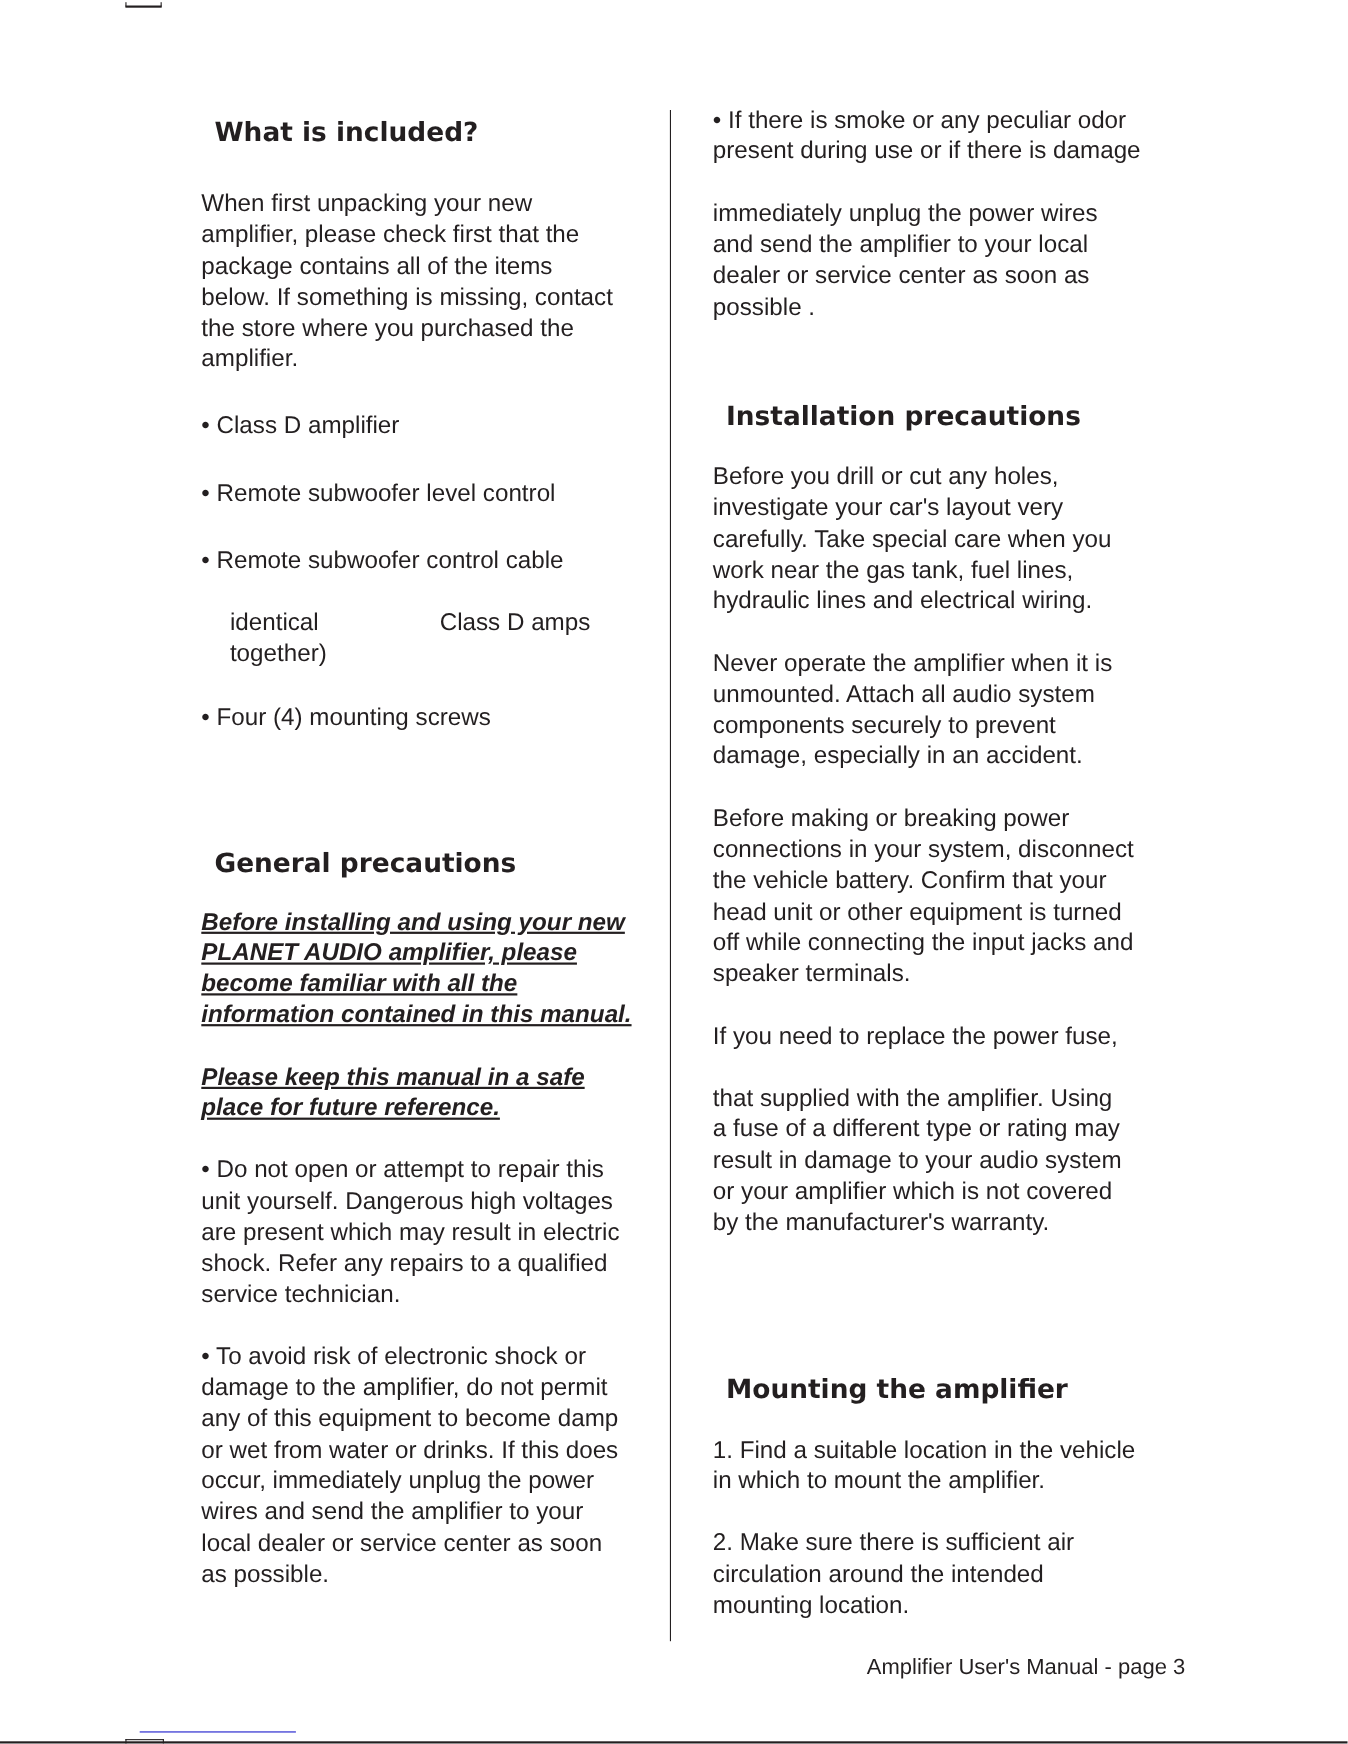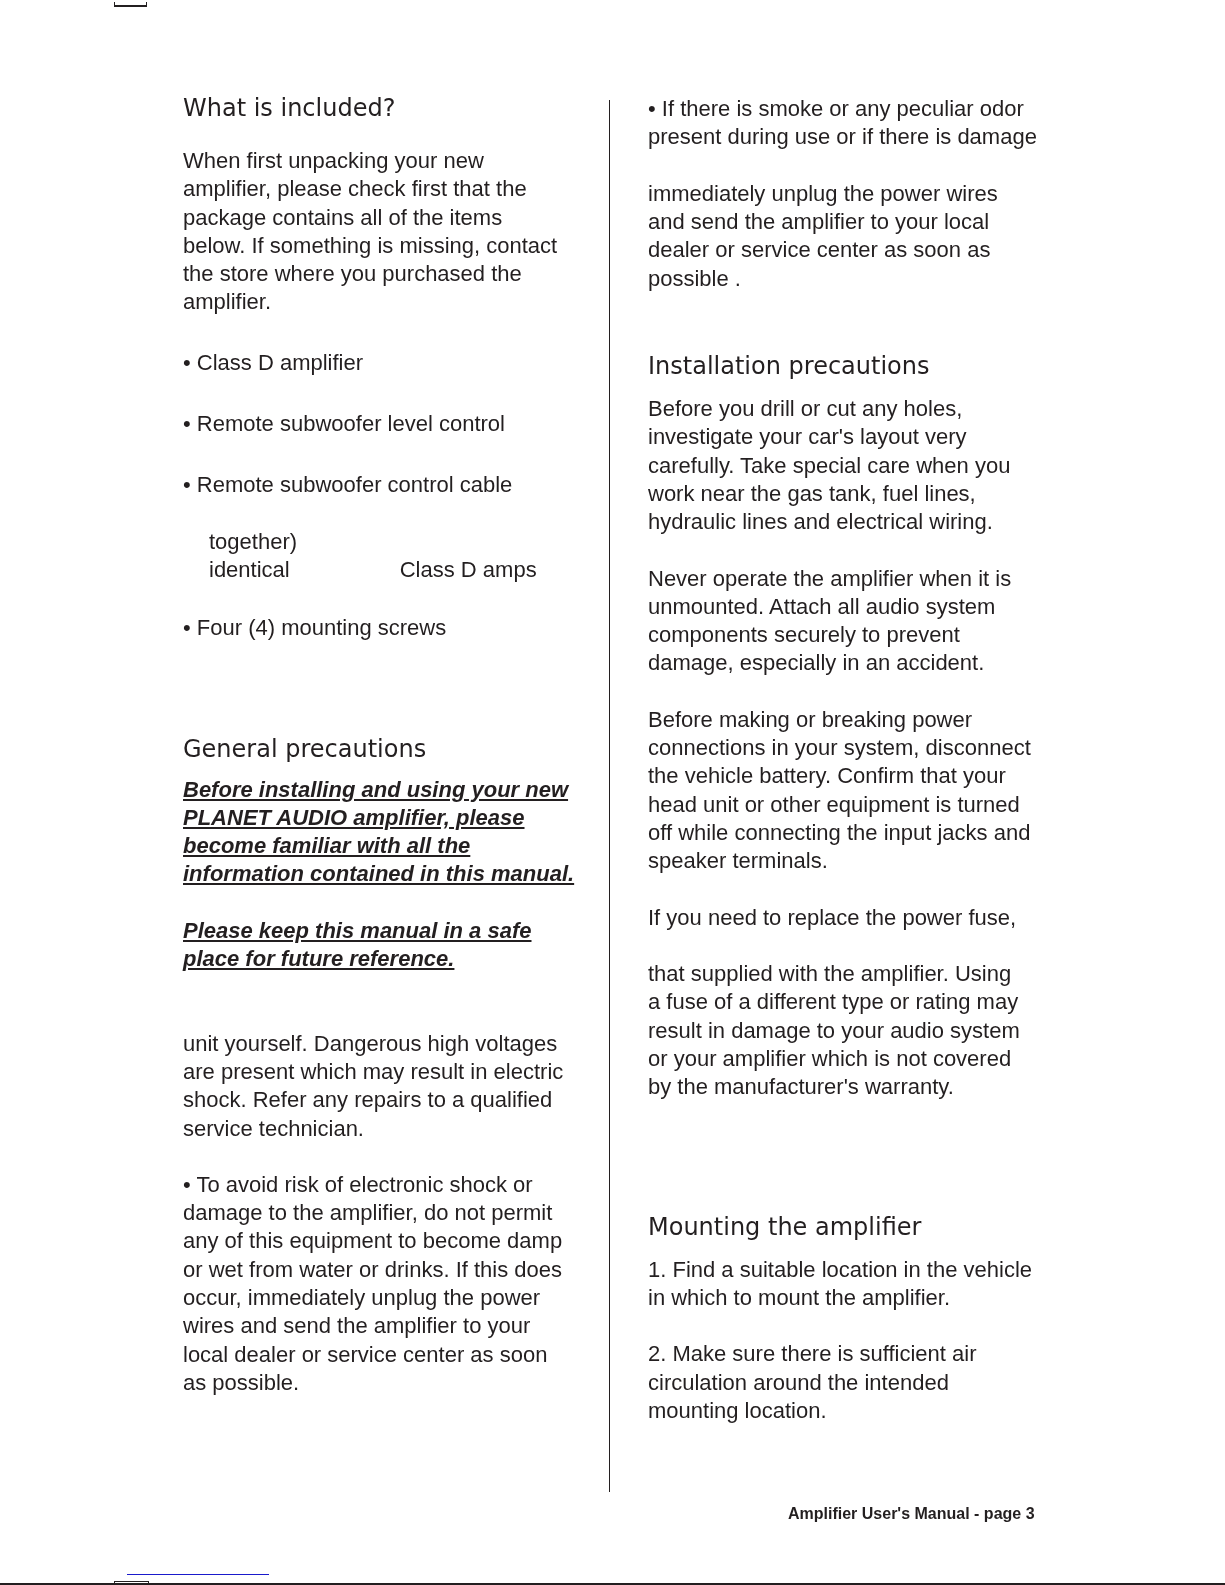--- a/index.html
+++ b/index.html
@@ -8,26 +8,26 @@
   .topmark { position: absolute; left: 114px; top: 5px; width: 33px; height: 2px; background: #231f20; }
   .topmark:before, .topmark:after { content: ""; position: absolute; top: -3px; width: 1px; height: 4px; background: #231f20; }
   .topmark:before { left: 0; } .topmark:after { right: 0; }
   .bottomrule { position: absolute; left: 0; top: 1583px; width: 1225px; height: 2px; background: #231f20; }
   .bottommark { position: absolute; left: 114px; top: 1581px; width: 33px; height: 3px; border: 1px solid #231f20; border-bottom: none; }
   .bluelink { position: absolute; left: 127px; top: 1574px; width: 142px; height: 1px; background: #1a1acc; }
   .divider { position: absolute; left: 609px; top: 100px; width: 1px; height: 1392px; background: #231f20; }
   .col { position: absolute; width: 410px; font-size: 22px; line-height: 28.3px; }
   .col-left { left: 183px; top: 93px; }
   .col-right { left: 648px; top: 95px; width: 400px; }
-  h2 { font-family: "DejaVu Sans", sans-serif; font-weight: normal; font-size: 24px; margin: 0; line-height: 30px; }
+  h2 { font-family: "DejaVu Sans", sans-serif; font-weight: bold; font-size: 24px; margin: 12px; line-height: 30px; }
   p { margin: 0; }
   .bold-item { font-weight: normal; }
   .italic-bold { font-weight: bold; font-style: italic; text-decoration: underline; }
   .indent { padding-left: 26px; }
-  .footer { position: absolute; left: 788px; top: 1505px; font-size: 16px; font-weight: bold; }
+  .footer { position: absolute; left: 788px; top: 1505px; font-size: 20px; font-weight: normal; }
 </style>
 </head>
 <body>
 
 <div class="topmark"></div>
 <div class="bottomrule"></div>
 <div class="bottommark"></div>
 <div class="bluelink"></div>
 <div class="divider"></div>
 
@@ -42,44 +42,44 @@
     <span>the store where you purchased the</span><br>
     <span>amplifier.</span>
   </p>
   <div style="height:32px"></div>
   <p class="bold-item">• Class D amplifier</p>
   <div style="height:33px"></div>
   <p class="bold-item">• Remote subwoofer level control</p>
   <div style="height:33px"></div>
   <p class="bold-item">• Remote subwoofer control cable</p>
   <div style="height:28px"></div>
-  <p class="bold-item indent">together)</p>
   <p class="bold-item indent">
     <span>identical</span><span style="display:inline-block;width:110px"></span><span>Class D amps</span>
   </p>
+  <p class="bold-item indent">together)</p>
   <div style="height:30px"></div>
   <p class="bold-item">• Four (4) mounting screws</p>
 
   <div style="height:91px"></div>
   <h2>General precautions</h2>
   <div style="height:12px"></div>
   <p class="italic-bold">
     <span>Before installing and using your new</span><br>
     <span>PLANET AUDIO amplifier, please</span><br>
     <span>become  familiar with all the</span><br>
     <span>information contained in this manual.</span>
   </p>
   <div style="height:28px"></div>
   <p class="italic-bold">
     <span>Please keep this manual in a safe</span><br>
     <span>place for future reference.</span>
   </p>
   <div style="height:28px"></div>
   <p>
-    <br>
+    <span>• Do not open or attempt to repair this</span><br>
     <span>unit yourself. Dangerous high voltages</span><br>
     <span>are present which may result in electric</span><br>
     <span>shock. Refer any repairs to a qualified</span><br>
     <span>service technician.</span>
   </p>
   <div style="height:28px"></div>
   <p>
     <span>• To avoid risk of electronic shock or</span><br>
     <span>damage to the amplifier, do not permit</span><br>
     <span>any of this equipment to become damp</span><br>

